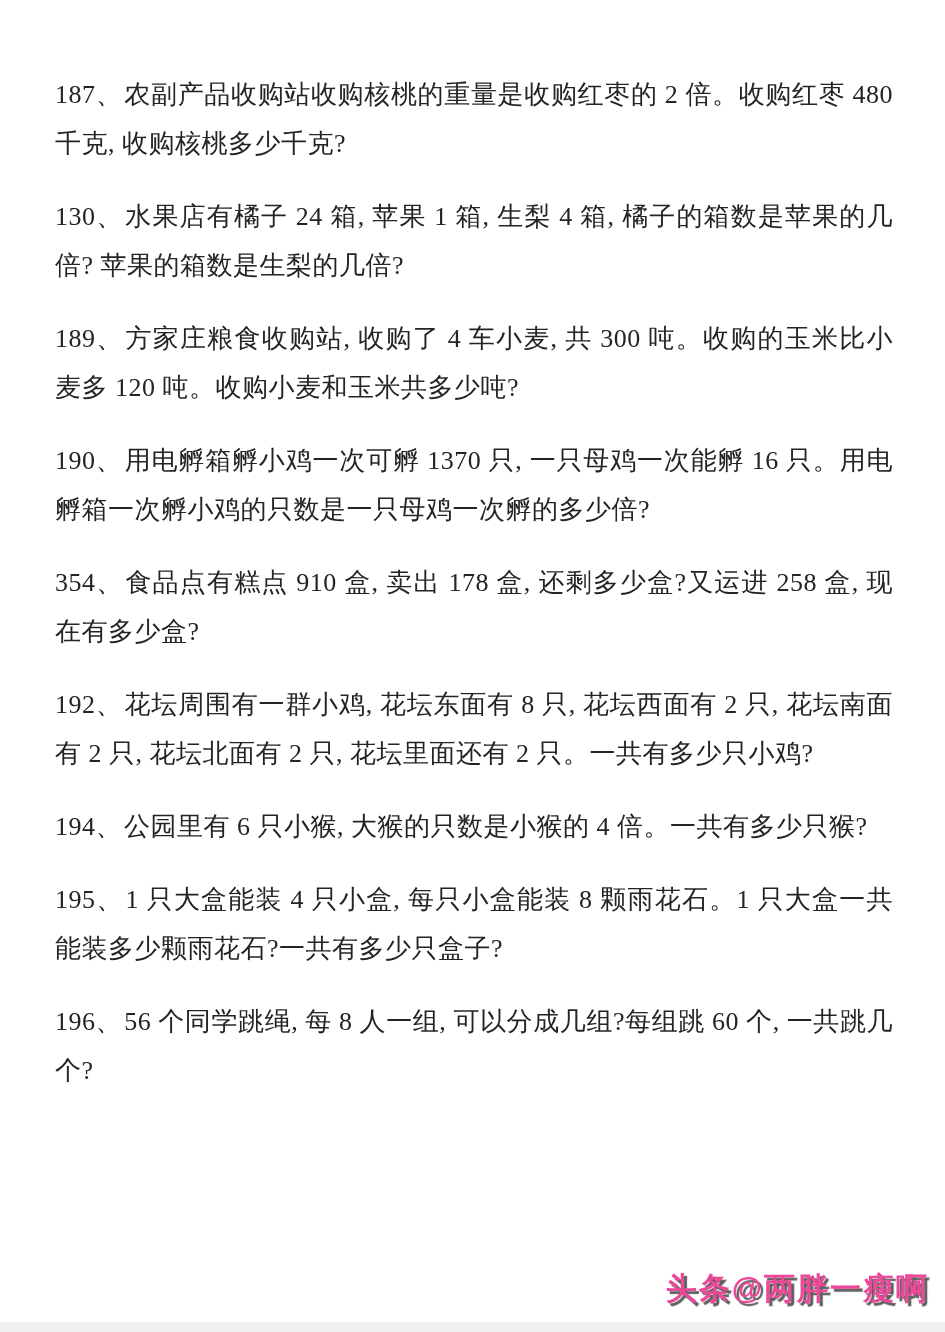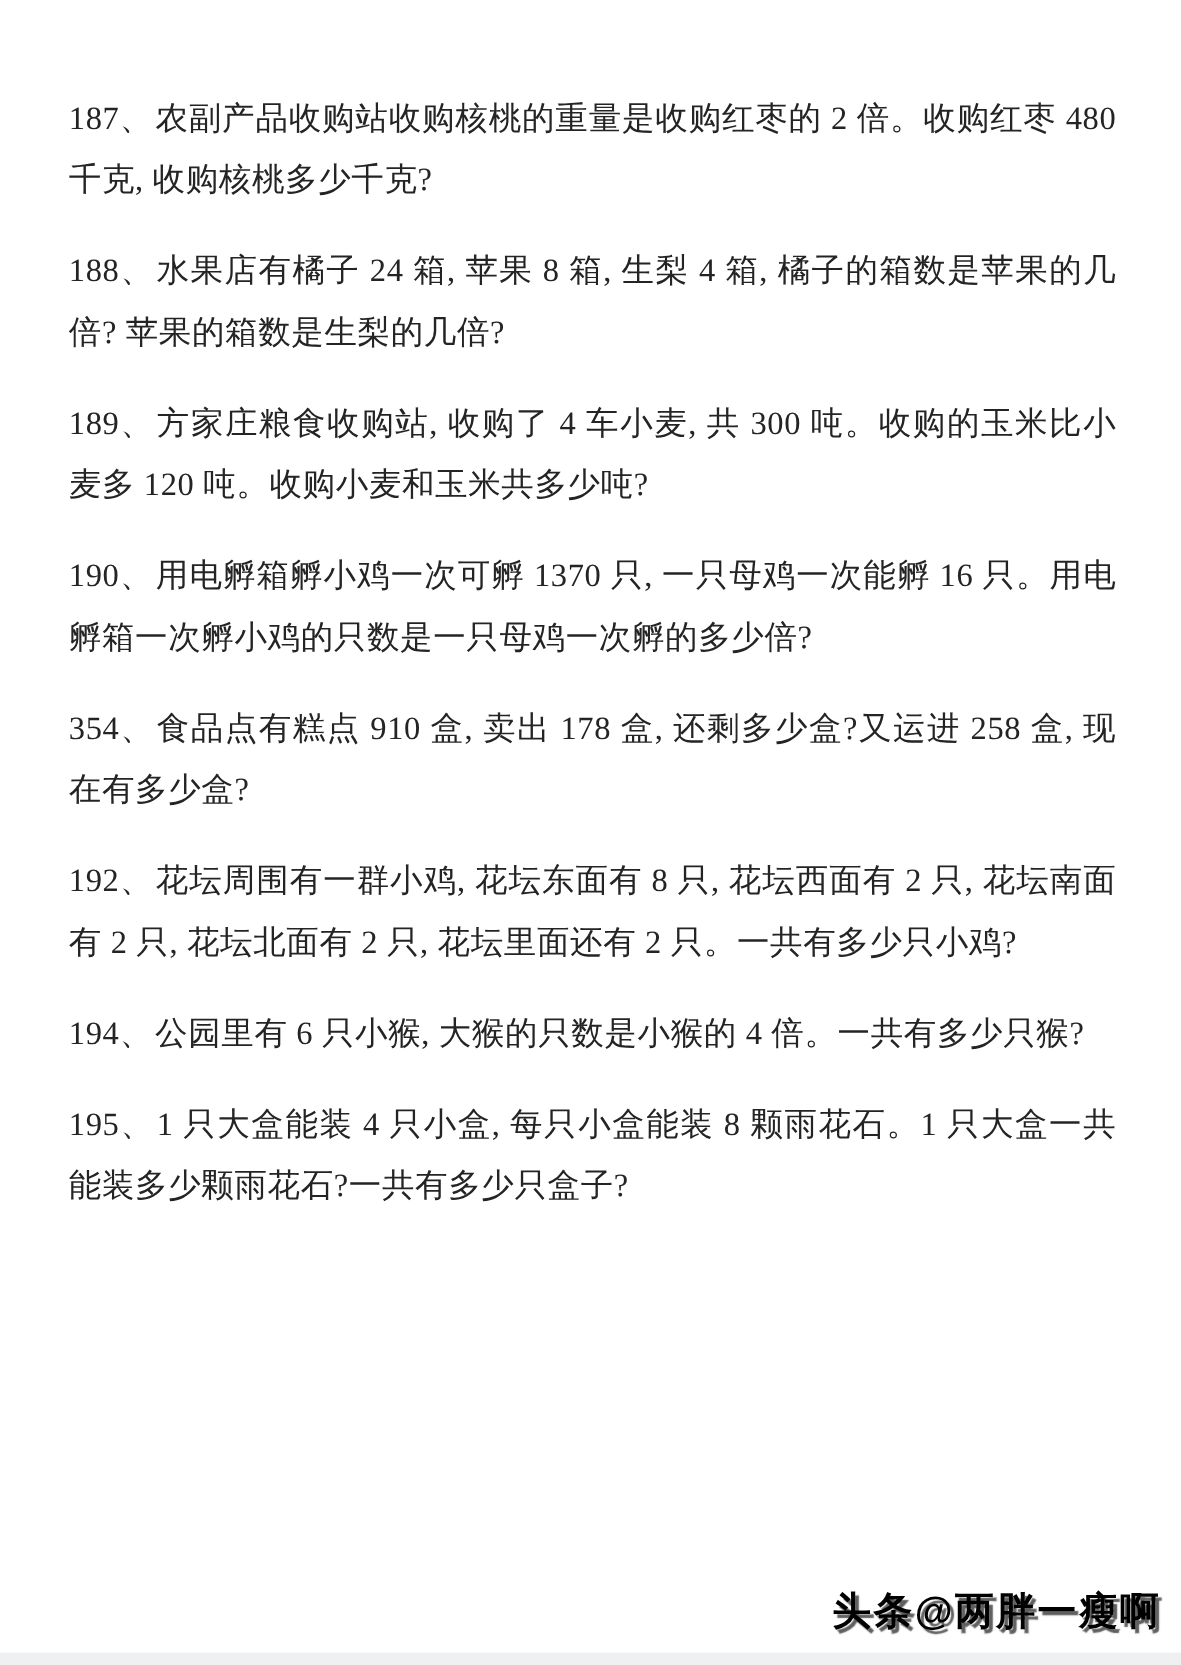--- a/index.html
+++ b/index.html
@@ -32,21 +32,21 @@
   }
   .problem .p-label {
     padding-right: 2px;
   }
   .watermark {
     position: absolute;
     right: 16px;
     bottom: 22px;
     font-size: 31px;
     font-weight: bold;
-    color: #000000;
+    color: #ec4899;
     text-shadow: 3px 3px 1px #5e5e5e;
     letter-spacing: 2px;
     white-space: nowrap;
     font-family: "Liberation Sans", "DejaVu Sans", sans-serif;
     margin-left: 31px;
   }
   .footer-bar {
     position: absolute;
     left: 0;
     bottom: 0;
@@ -57,35 +57,36 @@
 </style>
 </head>
 <body>
 
 <div class="page">
 
   <div class="content">
 
     <p class="problem"><span class="p-label">187、</span><span>农副产品收购站收购核桃的重量是收购红枣的 2 倍。收购红枣 480 千克, 收购核桃多少千克?</span></p>
 
-    <p class="problem"><span class="p-label">188、</span><span>水果店有橘子 24 箱, 苹果 8 箱, 生梨 4 箱, 橘子的箱数是苹果的几倍? 苹果的箱数是生梨的几倍?</span></p>
+    <p class="problem"><span class="p-label">130、</span><span>水果店有橘子 24 箱, 苹果 1 箱, 生梨 4 箱, 橘子的箱数是苹果的几倍? 苹果的箱数是生梨的几倍?</span></p>
 
     <p class="problem"><span class="p-label">189、</span><span>方家庄粮食收购站, 收购了 4 车小麦, 共 300 吨。收购的玉米比小麦多 120 吨。收购小麦和玉米共多少吨?</span></p>
 
     <p class="problem"><span class="p-label">190、</span><span>用电孵箱孵小鸡一次可孵 1370 只, 一只母鸡一次能孵 16 只。用电孵箱一次孵小鸡的只数是一只母鸡一次孵的多少倍?</span></p>
 
     <p class="problem"><span class="p-label">354、</span><span>食品点有糕点 910 盒, 卖出 178 盒, 还剩多少盒?又运进 258 盒, 现在有多少盒?</span></p>
 
     <p class="problem"><span class="p-label">192、</span><span>花坛周围有一群小鸡, 花坛东面有 8 只, 花坛西面有 2 只, 花坛南面有 2 只, 花坛北面有 2 只, 花坛里面还有 2 只。一共有多少只小鸡?</span></p>
 
 
     <p class="problem"><span class="p-label">194、</span><span>公园里有 6 只小猴, 大猴的只数是小猴的 4 倍。一共有多少只猴?</span></p>
 
     <p class="problem"><span class="p-label">195、</span><span>1 只大盒能装 4 只小盒, 每只小盒能装 8 颗雨花石。1 只大盒一共能装多少颗雨花石?一共有多少只盒子?</span></p>
 
+    <p class="problem"><span class="p-label">196、</span><span>56 个同学跳绳, 每 8 人一组, 可以分成几组?每组跳 60 个, 一共跳几个?</span></p>
 
   </div>
 
   <div class="watermark">头条@两胖一瘦啊</div>
 
   <div class="footer-bar"></div>
 
 </div>
 
 </body></html>

